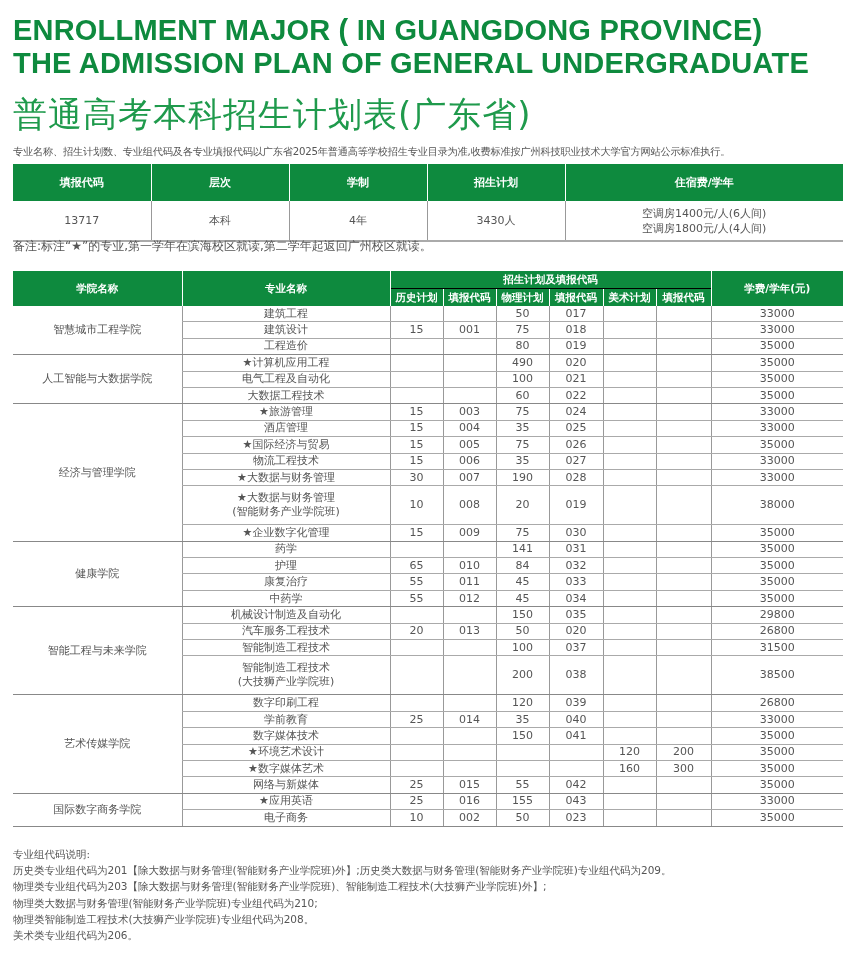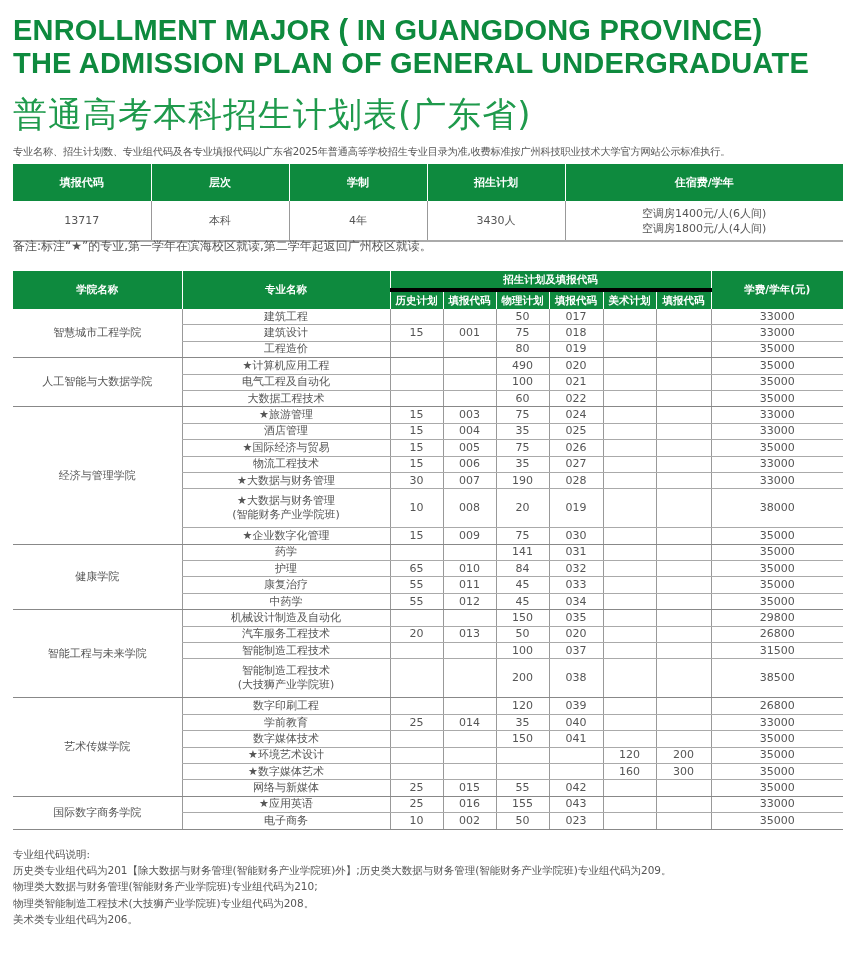--- a/index.html
+++ b/index.html
@@ -8,21 +8,21 @@
   .cn-title{position:absolute;left:13px;top:94px;font-size:34px;line-height:40px;color:#1f9a4c;font-weight:normal;letter-spacing:1px;white-space:nowrap;}
   .intro{position:absolute;left:13px;top:145px;font-size:10.2px;color:#555;white-space:nowrap;letter-spacing:-0.2px;}
   table{border-collapse:collapse;position:absolute;table-layout:fixed;}
   .t1{left:13px;top:164px;width:830px;}
   .t1 th{background:#0e8a3e;color:#fff;font-weight:bold;font-size:11px;height:35px;border-left:1px solid #fff;}
   .t1 th:first-child{border-left:none;}
   .t1 td{height:37px;text-align:center;font-size:11px;color:#555;border-left:1px solid #999;border-bottom:2px solid #aaa;line-height:15px;}
   .t1 td:first-child{border-left:none;}
   .note{position:absolute;left:13px;top:238px;font-size:12px;color:#555;white-space:nowrap;}
   .t2{left:13px;top:254px;width:830px;margin-top:17px;}
-  .t2 th{background:#0e8a3e;color:#fff;font-weight:bold;font-size:10.5px;border-left:1px solid #fff;border-top:4px solid #000000;padding:0;}
+  .t2 th{background:#0e8a3e;color:#fff;font-weight:bold;font-size:10.5px;border-left:1px solid #fff;border-top:1px solid #000000;padding:0;}
   .t2 th.grp{height:17px;}
   .t2 th.sub{height:17px;}
   .t2 tr:first-child th{border-top:none;}
   .t2 th.first{border-left:none;}
   .t2 td{text-align:center;font-size:11px;color:#555;border-left:1px solid #999;border-bottom:1.5px solid #aaa;height:15.4px;padding:0;line-height:14px;}
   .t2 td.college{border-left:none;border-bottom:1.5px solid #888;}
   .t2 td.tall{height:38px;}
   .t2 tr.endgrp td{border-bottom:1.5px solid #888;}
   .foot{position:absolute;left:13px;top:846px;font-size:10.5px;line-height:16.2px;color:#555;white-space:nowrap;}
 </style>
@@ -398,16 +398,17 @@
         <td></td>
         <td></td>
         <td>35000</td>
       </tr>
     </tbody>
 </table>
 
 <div class="foot">
   <div>专业组代码说明:</div>
   <div>历史类专业组代码为201【除大数据与财务管理(智能财务产业学院班)外】;历史类大数据与财务管理(智能财务产业学院班)专业组代码为209。</div>
+  <div>物理类专业组代码为203【除大数据与财务管理(智能财务产业学院班)、智能制造工程技术(大技狮产业学院班)外】;</div>
   <div>物理类大数据与财务管理(智能财务产业学院班)专业组代码为210;</div>
   <div>物理类智能制造工程技术(大技狮产业学院班)专业组代码为208。</div>
   <div>美术类专业组代码为206。</div>
 </div>
 
 </body></html>

